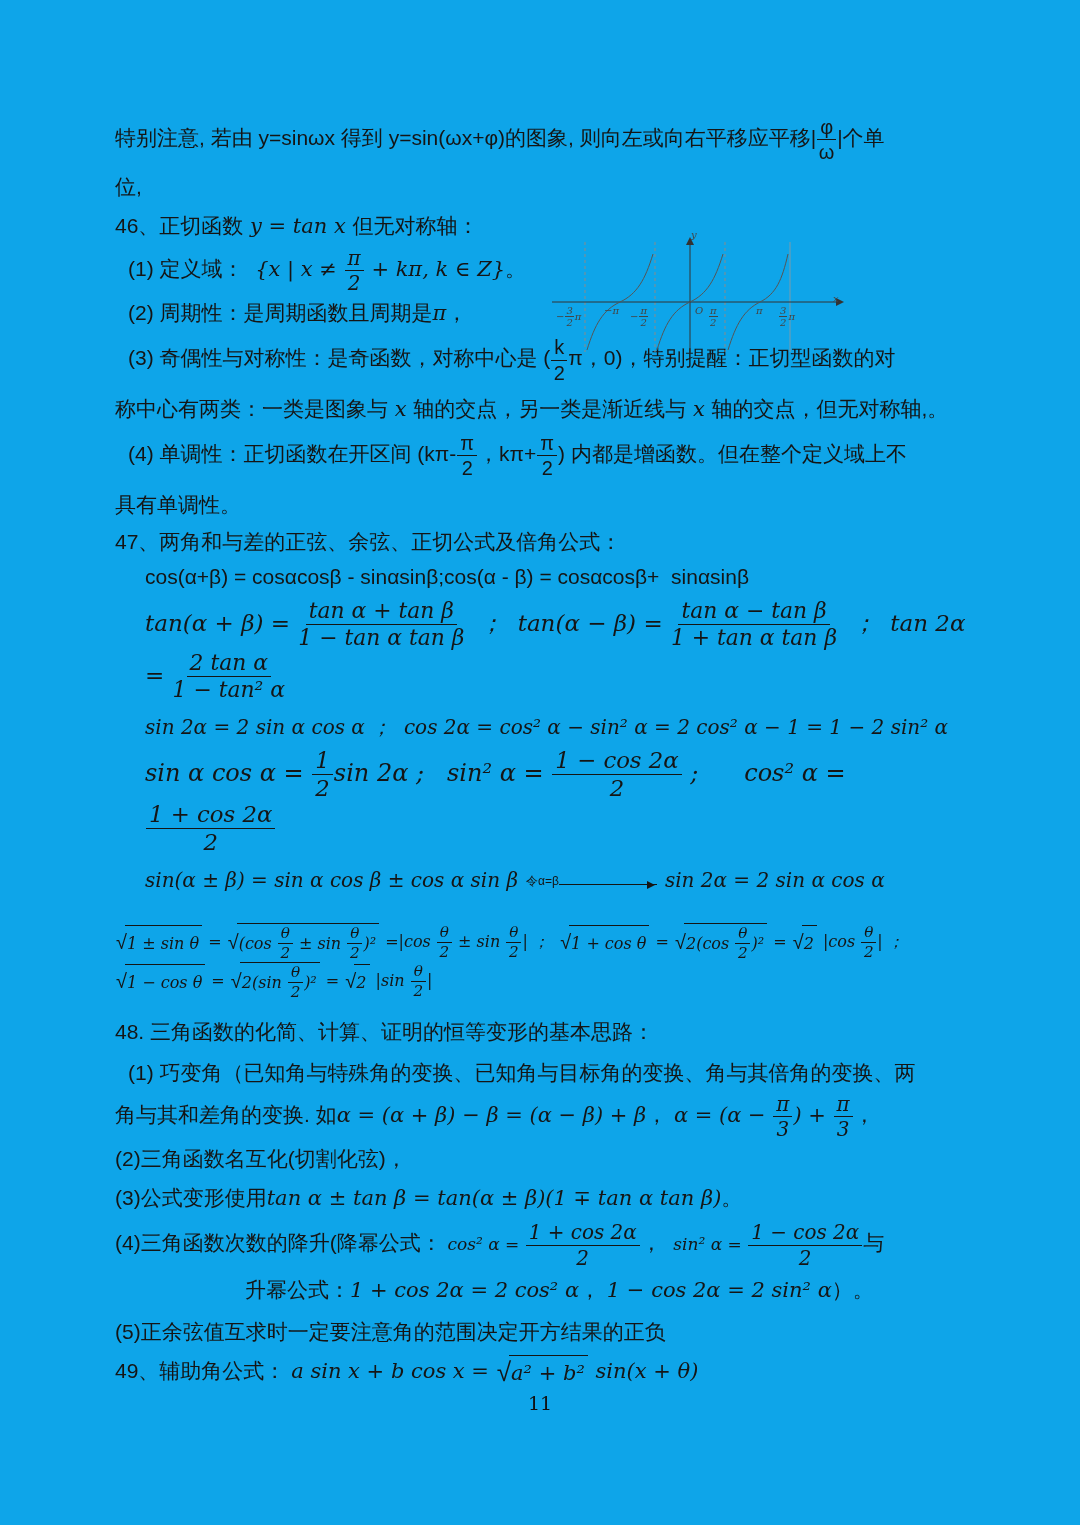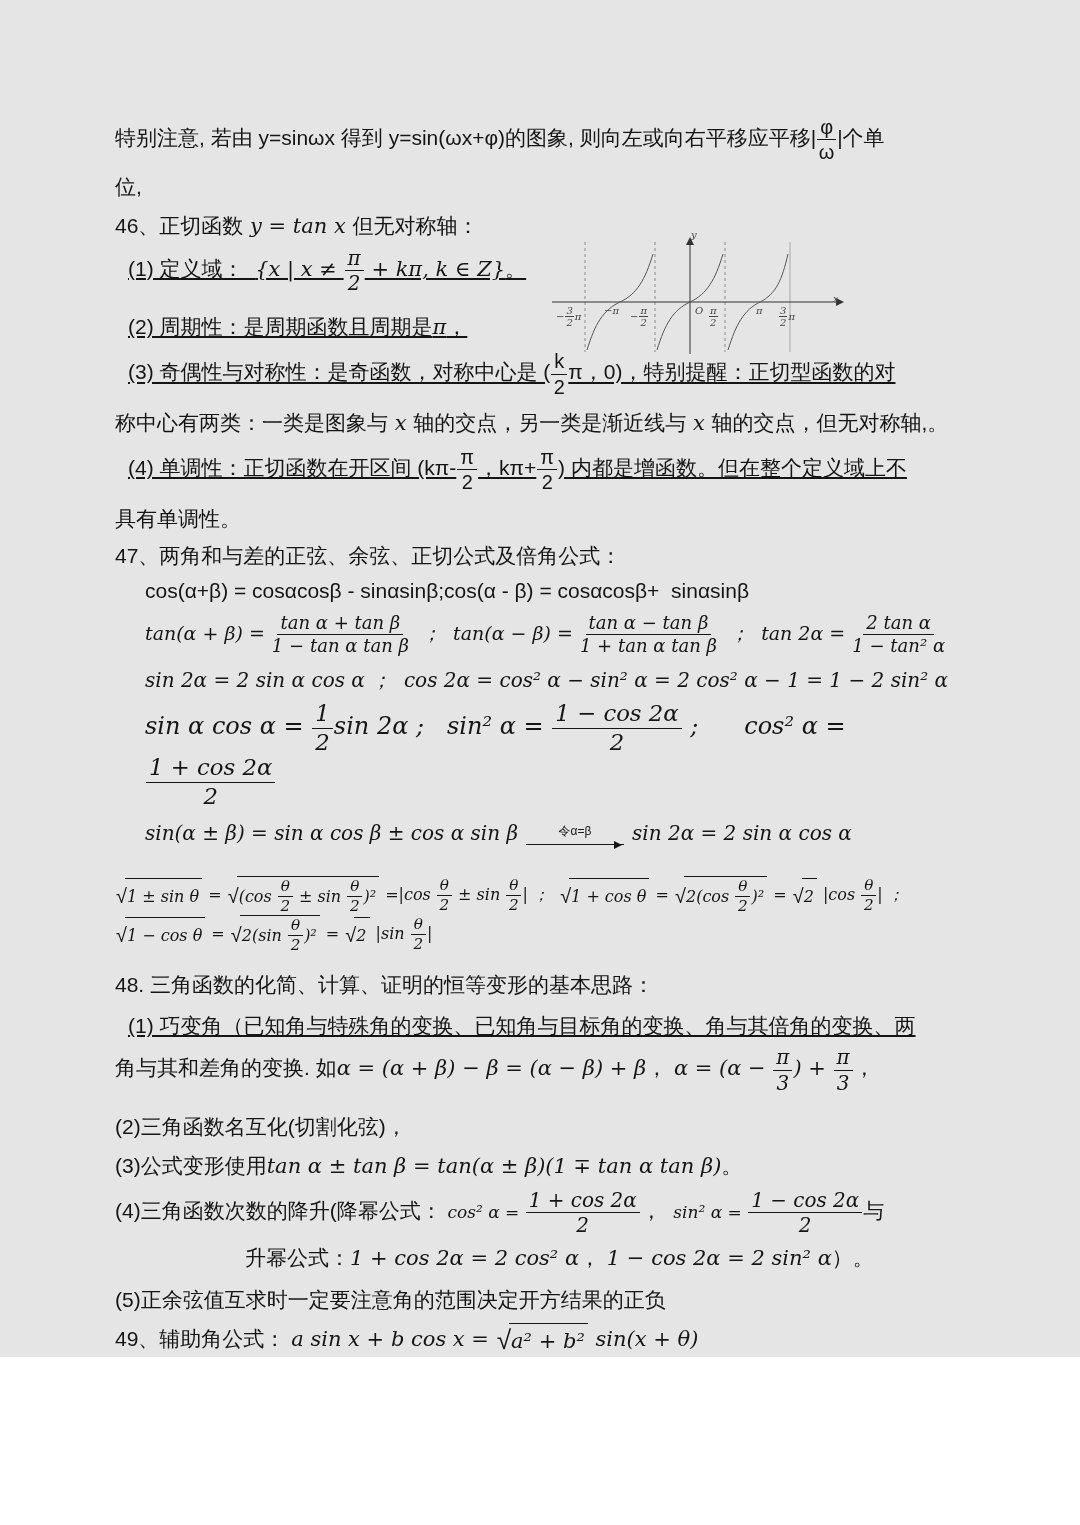--- a/index.html
+++ b/index.html
@@ -1,50 +1,50 @@
 <!DOCTYPE html>
 <html><head>
 <meta charset="utf-8">
 <style>
   html,body{margin:0;padding:0;background:#ffffff;}
-  .page{position:relative;width:1080px;height:1357px;background:#e5e5e5;color:#151515;
+  .page{position:relative;width:1080px;height:1525px;background:#0ea5e9;color:#151515;
         font-family:"Liberation Sans",sans-serif;overflow:hidden;}
   .content{position:absolute;left:115px;top:116px;width:862px;}
   .line{font-size:21px;line-height:33px;white-space:pre-wrap;}
   
   .m{font-family:"DejaVu Serif","Liberation Serif",serif;font-style:italic;}
   .sm{font-size:17px;text-align:right;}
   
   .frac{display:inline-flex;flex-direction:column;align-items:center;vertical-align:middle;
         line-height:1.12;font-size:0.95em;margin:0 1px;}
   .frac .num{border-bottom:1.4px solid currentColor;padding:0 3px 1px 3px;}
   .frac .den{padding-top:1px;}
   .frac.m{font-family:"DejaVu Serif","Liberation Serif",serif;font-style:italic;}
   
   .sqrt{display:inline-flex;align-items:stretch;vertical-align:middle;margin:0 1px;}
   .sqrt .radical{display:flex;align-items:center;font-size:1.25em;font-style:normal;
                  margin-right:-2px;line-height:1;}
   .sqrt .radicand{display:inline-flex;align-items:center;border-top:1.4px solid currentColor;
                   padding:1px 3px 0 2px;}
   
-  .ar{display:inline-flex;flex-direction:column;align-items:center;vertical-align:middle;margin:0 8px;}
+  .ar{display:inline-flex;flex-direction:row;align-items:center;vertical-align:middle;margin:0 8px;}
   .ar .lab{font-size:12px;line-height:1.1;font-family:"Liberation Sans",sans-serif;font-style:normal;}
   .ar .ln{width:98px;height:6px;border-bottom:1.4px solid #151515;position:relative;}
   .ar .ln::after{content:"";position:absolute;right:-2px;bottom:-5px;width:0;height:0;
                  border:4px solid transparent;border-left:8px solid #151515;}
   
-  .ind1{padding-left:13px;text-decoration:underline;}
+  .ind1{padding-left:13px;}
   .ind2{padding-left:30px;}
   .ind3{padding-left:130px;}
-  .fs19{font-size:19px;}
+  .fs19{font-size:23px;}
   .fs20{font-size:20px;}
   .fs24{font-size:24px;}
   .fs16{font-size:16px;}
   .g2{margin-top:2px;} .g4{margin-top:4px;} .g6{margin-top:6px;} .g8{margin-top:8px;}
-  .g10{margin-top:16px;} .g14{margin-top:14px;} .g26{margin-top:26px;}
+  .g10{margin-top:2px;} .g14{margin-top:14px;} .g26{margin-top:26px;}
   
   .graph{position:absolute;left:548px;top:236px;width:300px;height:124px;}
   .graph svg{position:absolute;left:0;top:0;}
   .glabel{position:absolute;font-family:"DejaVu Serif","Liberation Serif",serif;font-style:italic;
           font-size:10px;line-height:1;color:#444;white-space:nowrap;}
   .glabel .frac{font-size:10px;line-height:1;}
   .glabel .frac .num{border-bottom:0.8px solid currentColor;padding:0 1px;}
   
   .pagenum{position:absolute;left:0;right:0;top:1392px;text-align:center;
            font-family:"DejaVu Serif","Liberation Serif",serif;font-size:19px;color:#111;}

